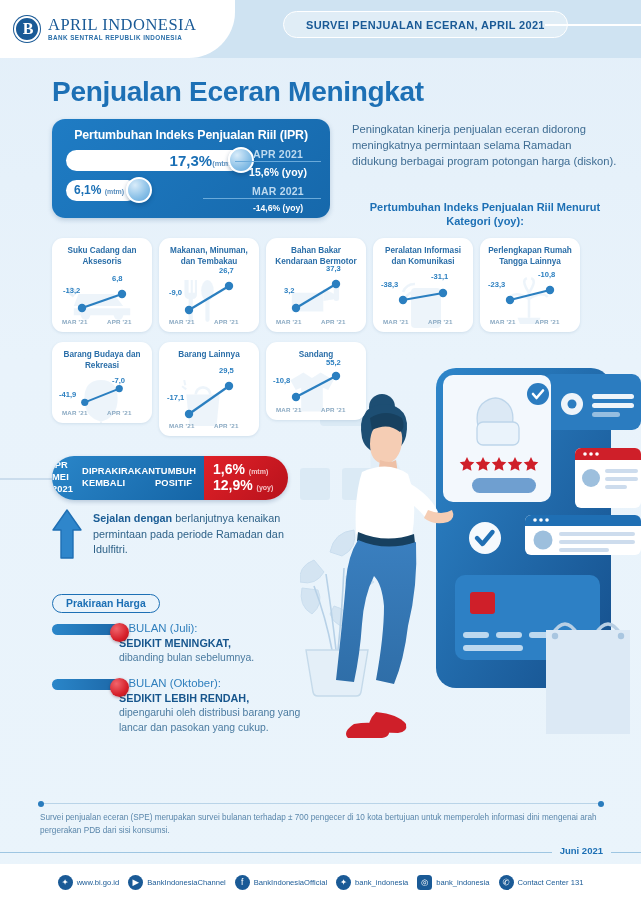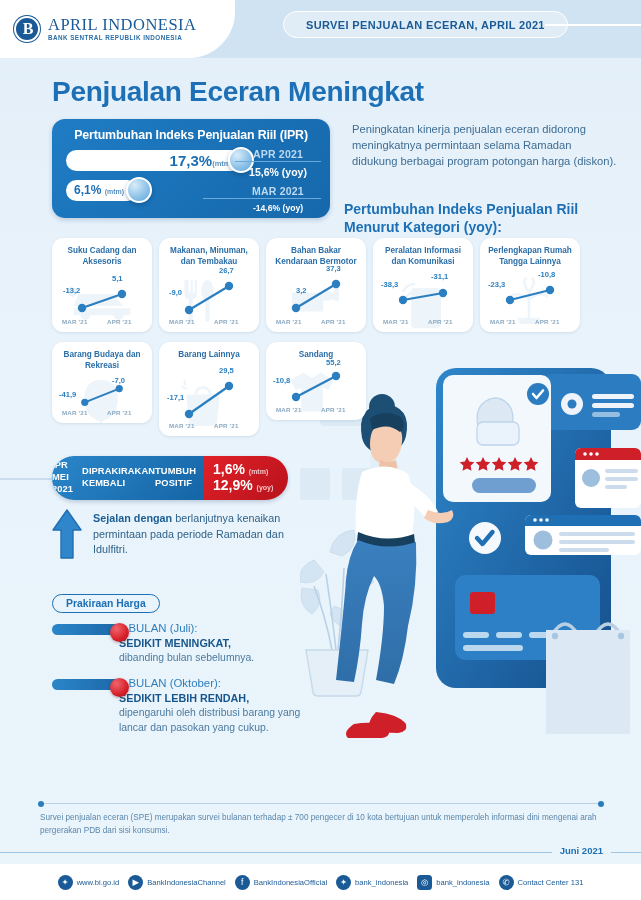--- a/index.html
+++ b/index.html
@@ -56,21 +56,21 @@
   .bar-mar .val em{font-style:normal;font-size:7px;font-weight:bold;color:#5a8fbe;}
   .knob-mar{top:58px;left:74px;}
   .ipr-right{position:absolute;right:9px;top:29px;width:86px;text-align:center;}
   .ipr-right .mlab{color:#bcd9ef;font-size:10.5px;font-weight:bold;letter-spacing:.2px;}
   .ipr-right .mval{color:#ffffff;font-size:10.5px;font-weight:bold;}
   .rule{height:1px;background:#6aaada;margin:1px 0 4px 0;}
   .rule.long{width:118px;margin-left:-32px;}
 
   
   .desc{position:absolute;top:122px;left:352px;width:266px;font-size:11.2px;line-height:1.42;color:#3f6d93;}
-  .cat-title{position:absolute;top:200px;left:344px;width:266px;font-size:14px;font-weight:bold;color:#1d70b5;line-height:1.3;}
+  .cat-title{position:absolute;top:200px;left:352px;width:266px;font-size:11px;font-weight:bold;color:#1d70b5;line-height:1.3;text-align:center;}
 
   
   .card{position:absolute;background:#ffffff;border-radius:11px;box-shadow:0 1px 3px rgba(40,90,140,.13);overflow:hidden;}
   .card h4{position:relative;z-index:3;text-align:center;font-size:8.2px;font-weight:bold;color:#2a6ea8;line-height:1.28;padding:8px 4px 0;}
   .ghost{position:absolute;z-index:1;opacity:.5;}
   .spark{position:absolute;left:0;top:0;width:100%;height:100%;z-index:2;}
   .vlab{position:absolute;z-index:4;font-size:7.6px;font-weight:bold;color:#2b7fc0;}
   .xlab{position:absolute;z-index:4;bottom:7px;font-size:6.2px;font-weight:bold;color:#8aa9c2;letter-spacing:.2px;}
 
   
@@ -302,21 +302,21 @@
           <circle cx="44" cy="30" r="4"></circle>
         </g>
         <path d="M6 14l-5-4 3-3 5 4" stroke="#cfe3f3" stroke-width="2.4" fill="none"></path>
       </svg>
     <svg class="spark" viewBox="0 0 100 94">
         <line x1="30" y1="70" x2="70" y2="56" stroke="#2b7fc0" stroke-width="2.2"></line>
         <circle cx="30" cy="70" r="4.2" fill="#2b7fc0"></circle>
         <circle cx="70" cy="56" r="4.2" fill="#2b7fc0"></circle>
       </svg>
     <div class="vlab" style="left:11px;top:48px;">-13,2</div>
-    <div class="vlab" style="left:60px;top:36px;">5,1</div>
+    <div class="vlab" style="left:60px;top:36px;">6,8</div>
     <div class="xlab" style="left:10px;">MAR '21</div>
     <div class="xlab" style="left:55px;">APR '21</div>
   </div>
 
   <div class="card" style="left:159px;top:238px;width:100px;height:94px;">
     <h4>Makanan, Minuman, dan Tembakau</h4>
     <svg class="ghost" viewBox="0 0 40 44" style="left:16px;top:40px;width:44px;height:46px;">
         <g fill="#dceaf6">
           <path d="M8 2v14a4 4 0 004 4v22h4V20a4 4 0 004-4V2h-2v12h-2V2h-2v12h-2V2z"></path>
           <ellipse cx="30" cy="12" rx="6" ry="10"></ellipse>
@@ -341,21 +341,21 @@
           <path d="M6 14h30v18H6z"></path>
           <path d="M36 10l12 6v4l-12 2z"></path>
           <rect x="46" y="6" width="5" height="16" rx="2"></rect>
         </g>
       </svg>
     <svg class="spark" viewBox="0 0 100 94">
         <line x1="30" y1="70" x2="70" y2="46" stroke="#2b7fc0" stroke-width="2.2"></line>
         <circle cx="30" cy="70" r="4.2" fill="#2b7fc0"></circle>
         <circle cx="70" cy="46" r="4.2" fill="#2b7fc0"></circle>
       </svg>
-    <div class="vlab" style="left:30px;top:48px;">3,2</div>
+    <div class="vlab" style="left:18px;top:48px;">3,2</div>
     <div class="vlab" style="left:60px;top:26px;">37,3</div>
     <div class="xlab" style="left:10px;">MAR '21</div>
     <div class="xlab" style="left:55px;">APR '21</div>
   </div>
 
   <div class="card" style="left:373px;top:238px;width:100px;height:94px;">
     <h4>Peralatan Informasi dan Komunikasi</h4>
     <svg class="ghost" viewBox="0 0 44 50" style="left:26px;top:40px;width:48px;height:50px;">
         <g fill="#dceaf6">
           <rect x="10" y="10" width="30" height="40" rx="4"></rect>

